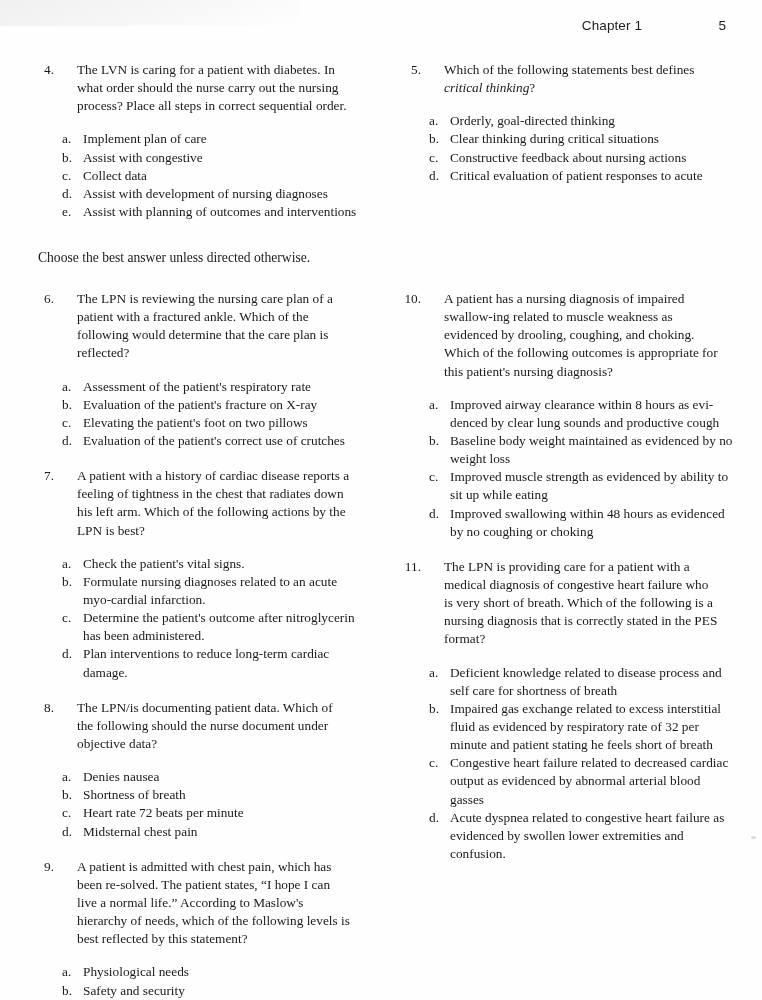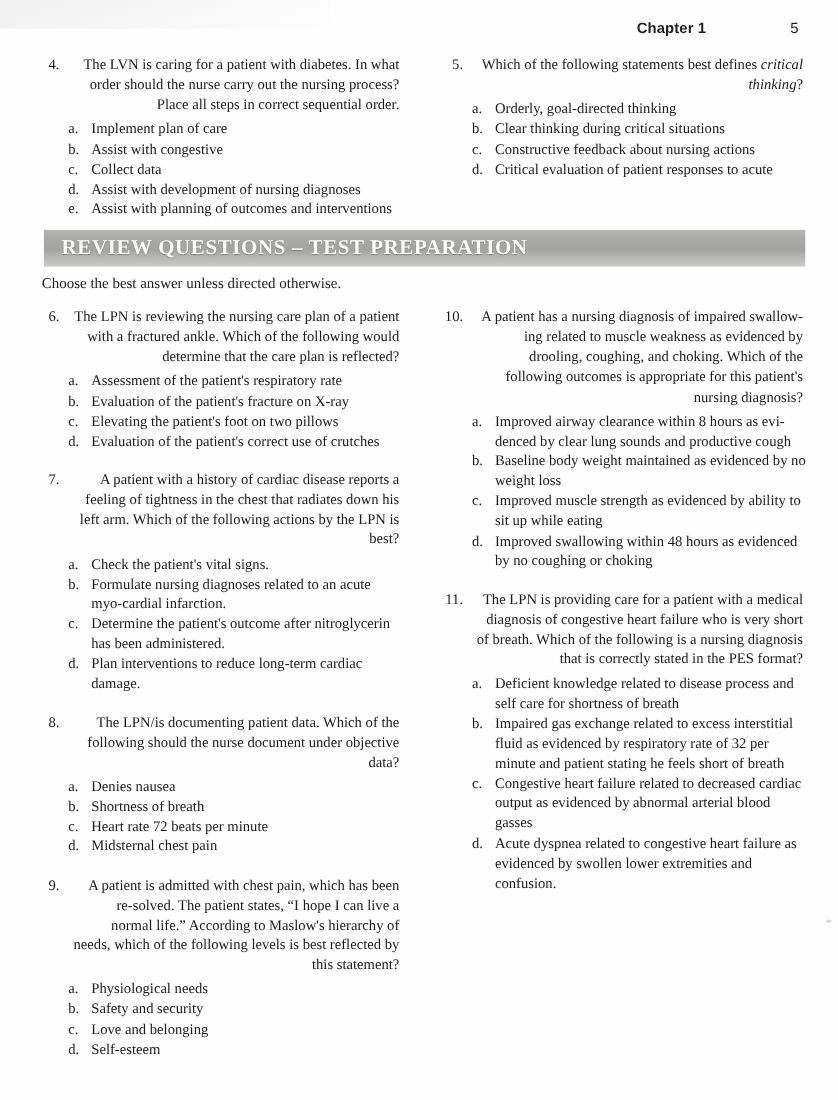--- a/index.html
+++ b/index.html
@@ -46,21 +46,21 @@
     right: 36px;
     height: 22px;
     font-family: "Liberation Sans", sans-serif;
     font-size: 13.5px;
     color: #1d1d1d;
     display: flex;
     align-items: baseline;
     justify-content: flex-end;
   }
   .rh-chapter {
-    font-weight: bold;
+    font-weight: normal;
     letter-spacing: 0.1px;
     margin-right: 34px;
     white-space: nowrap;
   }
   .rh-title {
     font-weight: normal;
     letter-spacing: 0.05px;
     white-space: nowrap;
   }
   .rh-page {
@@ -95,22 +95,22 @@
   }
   .q-num {
     position: absolute;
     left: 0;
     top: 0;
     width: 22px;
     text-align: right;
     font-size: 13.3px;
   }
   .q-stem {
-    margin: 4px;
-    text-align: right;
+    margin: 15px;
+    text-align: left;
   }
   .q-stem em { font-style: italic; }
 
   .choices {
     list-style: none;
     margin: 0;
     padding: 0;
   }
   .choice {
     position: relative;
@@ -244,25 +244,20 @@
               <li class="choice">
                 <span class="choice-letter">d.</span>
                 <span class="choice-text">Critical evaluation of patient responses to acute</span>
               </li>
             </ul>
           </div>
         </div>
     </div>
   </div>
 
-  <div class="banner-wrap">
-    <div class="banner">
-      <span class="banner-text">REVIEW QUESTIONS – TEST PREPARATION</span>
-    </div>
-  </div>
 
   <div class="instruction">Choose the best answer unless directed otherwise.</div>
 
   <div class="cols-lower">
     <div class="col-lower" id="rev-left">
         <div class="q q-lower">
           <span class="q-num">6.</span>
           <p class="q-stem">The LPN is reviewing the nursing care plan of a patient with a fractured ankle. Which of the following would determine that the care plan is reflected?</p>
           <ul class="choices">
             <li class="choice">

